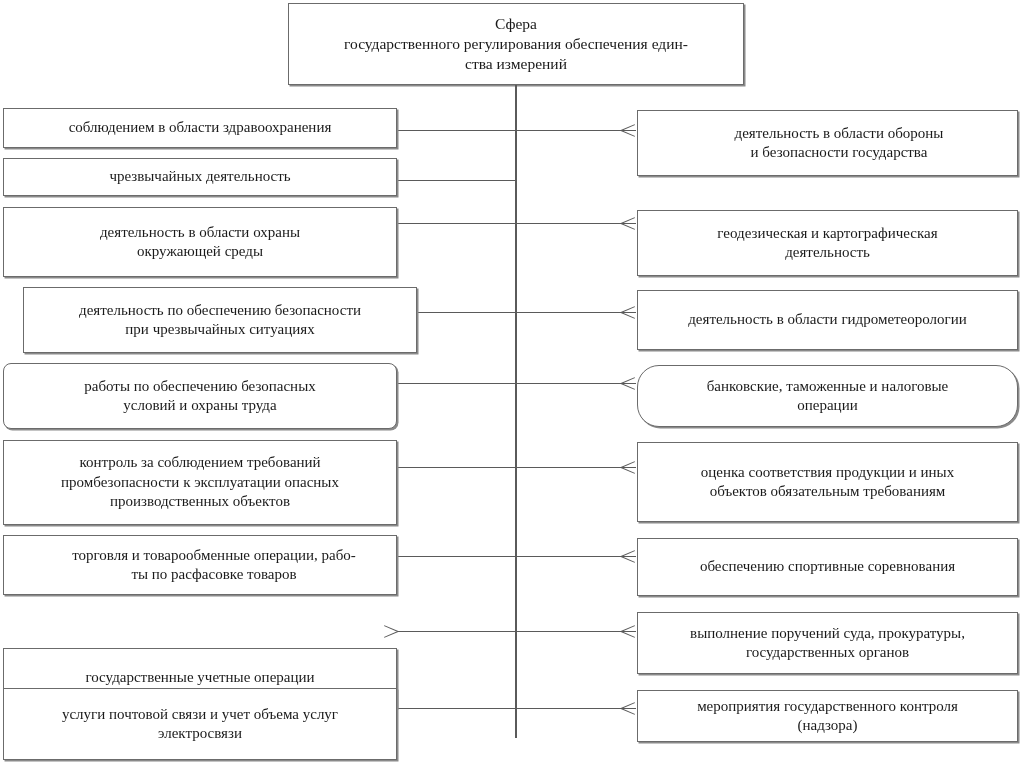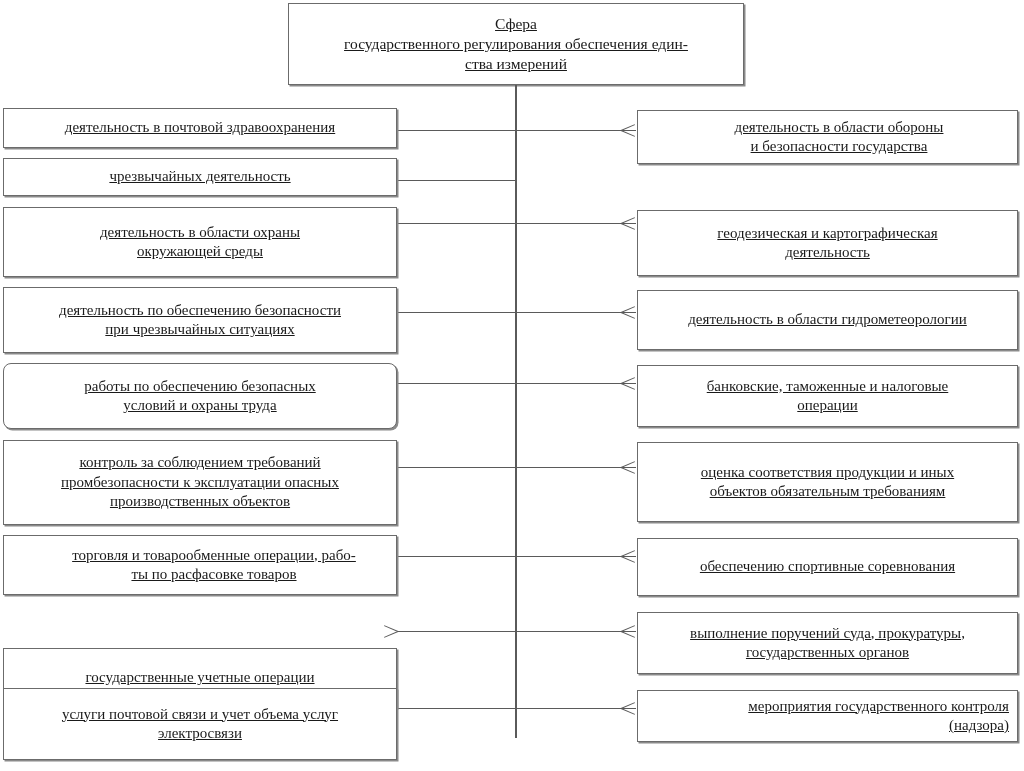--- a/index.html
+++ b/index.html
@@ -27,21 +27,20 @@
     align-items:center;
     justify-content:center;
     text-align:center;
     padding:2px 8px;
     line-height:1.30;
   }
   .node .txt{
     display:block;
     width:100%;
     white-space:pre-line;
-    text-decoration:underline;
   }
 
   
   #root-node{
     left:288px; top:3px; width:456px; height:82px;
     font-size:15.5px;
   }
 
   
   .left-node{
@@ -175,30 +174,30 @@
         <i class="b"></i>
       </div>
       <div class="head right" style="left: 636px; top: 708px;">
         <i class="a"></i>
         <i class="b"></i>
       </div>
     </div>
 
   <div id="left-layer">
       <div class="node left-node" style="top: 108px; height: 40px;">
-        <span class="txt">деятельность в почтовой здравоохранения</span>
+        <span class="txt">соблюдением в области здравоохранения</span>
       </div>
       <div class="node left-node" style="top: 158px; height: 38px;">
         <span class="txt">чрезвычайных деятельность</span>
       </div>
       <div class="node left-node" style="top: 207px; height: 70px;">
         <span class="txt">деятельность в области охраны
 окружающей среды</span>
       </div>
-      <div class="node left-node" style="top: 287px; height: 66px;">
+      <div class="node left-node" style="top: 287px; height: 66px; margin-left: 20px;">
         <span class="txt">деятельность по обеспечению безопасности
 при чрезвычайных ситуациях</span>
       </div>
       <div class="node left-node" style="top: 363px; height: 66px; border-radius: 8px;">
         <span class="txt">работы по обеспечению безопасных
 условий и охраны труда</span>
       </div>
       <div class="node left-node" style="top: 440px; height: 85px;">
         <span class="txt">контроль за соблюдением требований
 промбезопасности к эксплуатации опасных
@@ -211,45 +210,45 @@
       <div class="node left-node" style="top: 648px; height: 60px;">
         <span class="txt">государственные учетные операции</span>
       </div>
       <div class="node left-node" style="top: 688px; height: 72px;">
         <span class="txt">услуги почтовой связи и учет объема услуг
 электросвязи</span>
       </div>
     </div>
 
   <div id="right-layer">
-      <div class="node right-node" style="top: 110px; height: 54px; padding-left: 31px;">
+      <div class="node right-node" style="top: 110px; height: 66px; padding-left: 31px;">
         <span class="txt">деятельность в области обороны
 и безопасности государства</span>
       </div>
       <div class="node right-node" style="top: 210px; height: 66px;">
         <span class="txt">геодезическая и картографическая
 деятельность</span>
       </div>
       <div class="node right-node" style="top: 290px; height: 60px; align-items: center;">
         <span class="txt">деятельность в области гидрометеорологии</span>
       </div>
-      <div class="node right-node" style="top: 365px; height: 62px;">
+      <div class="node right-node" style="top: 365px; height: 62px; border-radius: 22px;">
         <span class="txt">банковские, таможенные и налоговые
 операции</span>
       </div>
       <div class="node right-node" style="top: 442px; height: 80px;">
         <span class="txt">оценка соответствия продукции и иных
 объектов обязательным требованиям</span>
       </div>
       <div class="node right-node" style="top: 538px; height: 58px;">
         <span class="txt">обеспечению спортивные соревнования</span>
       </div>
       <div class="node right-node" style="top: 612px; height: 62px;">
         <span class="txt">выполнение поручений суда, прокуратуры,
 государственных органов</span>
       </div>
-      <div class="node right-node" style="top: 690px; height: 52px; text-align: right;">
+      <div class="node right-node" style="top: 690px; height: 52px;">
         <span class="txt">мероприятия государственного контроля
 (надзора)</span>
       </div>
     </div>
 
 </div>
 
 </body></html>

